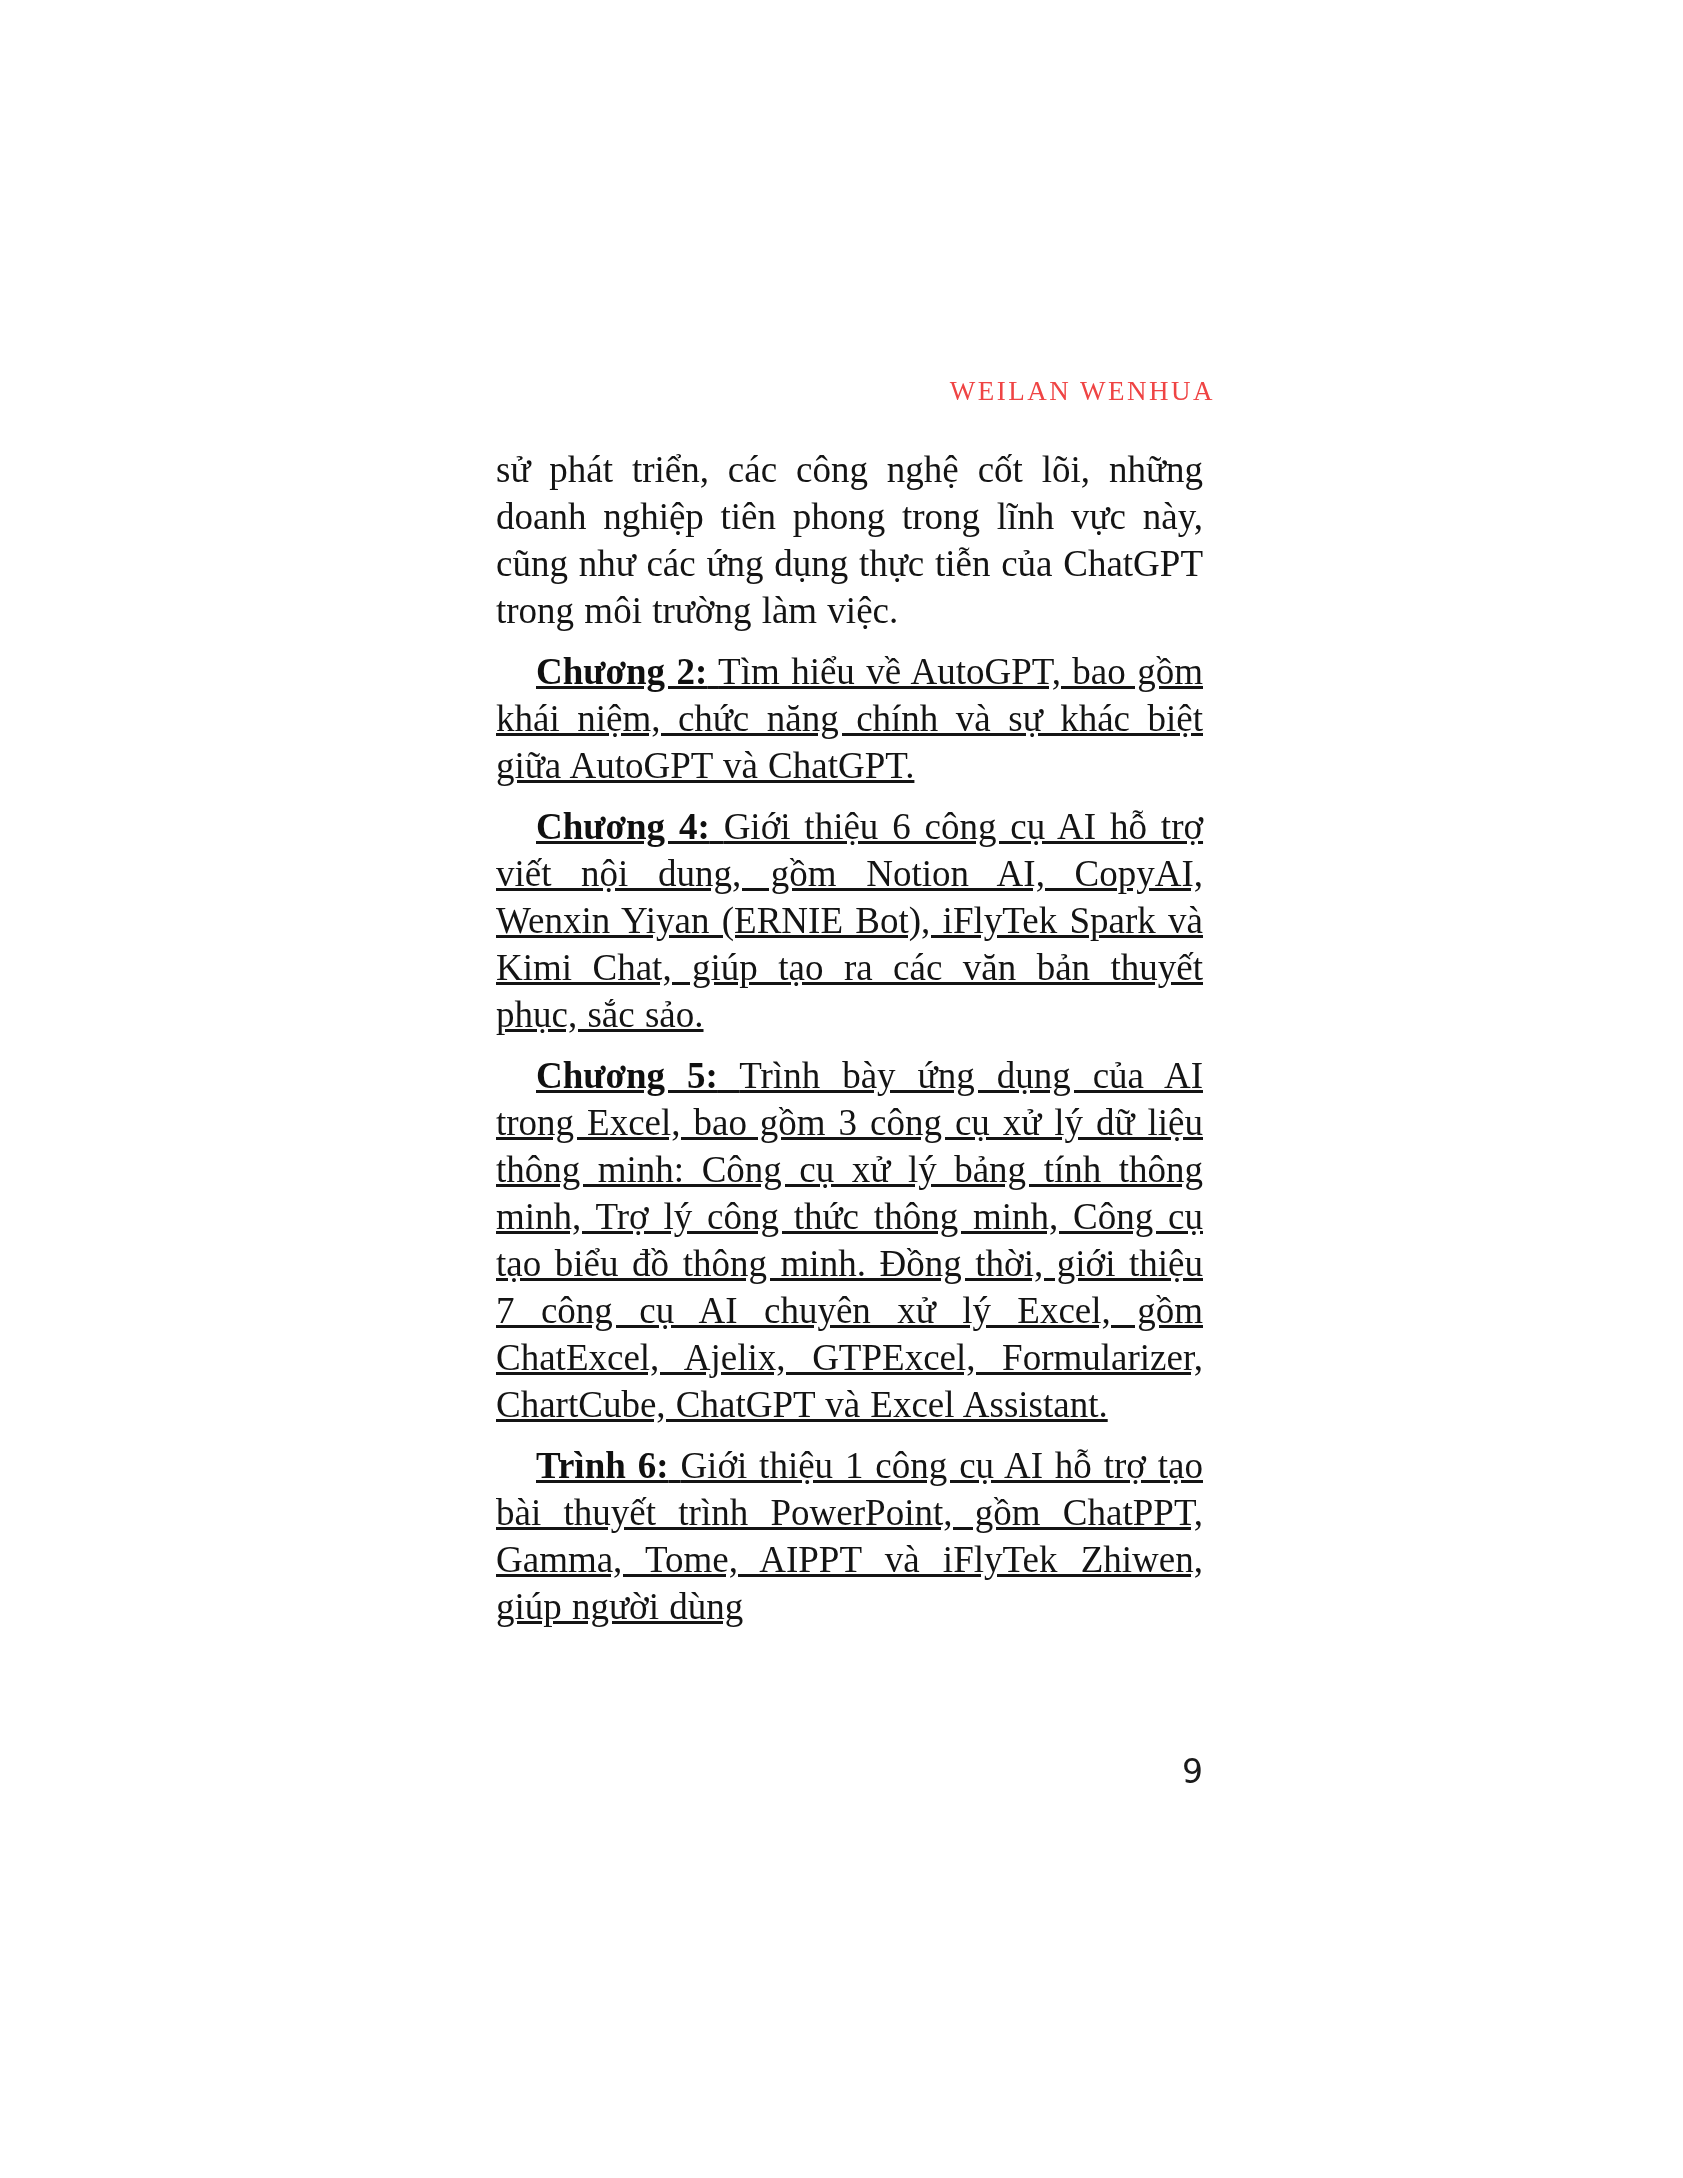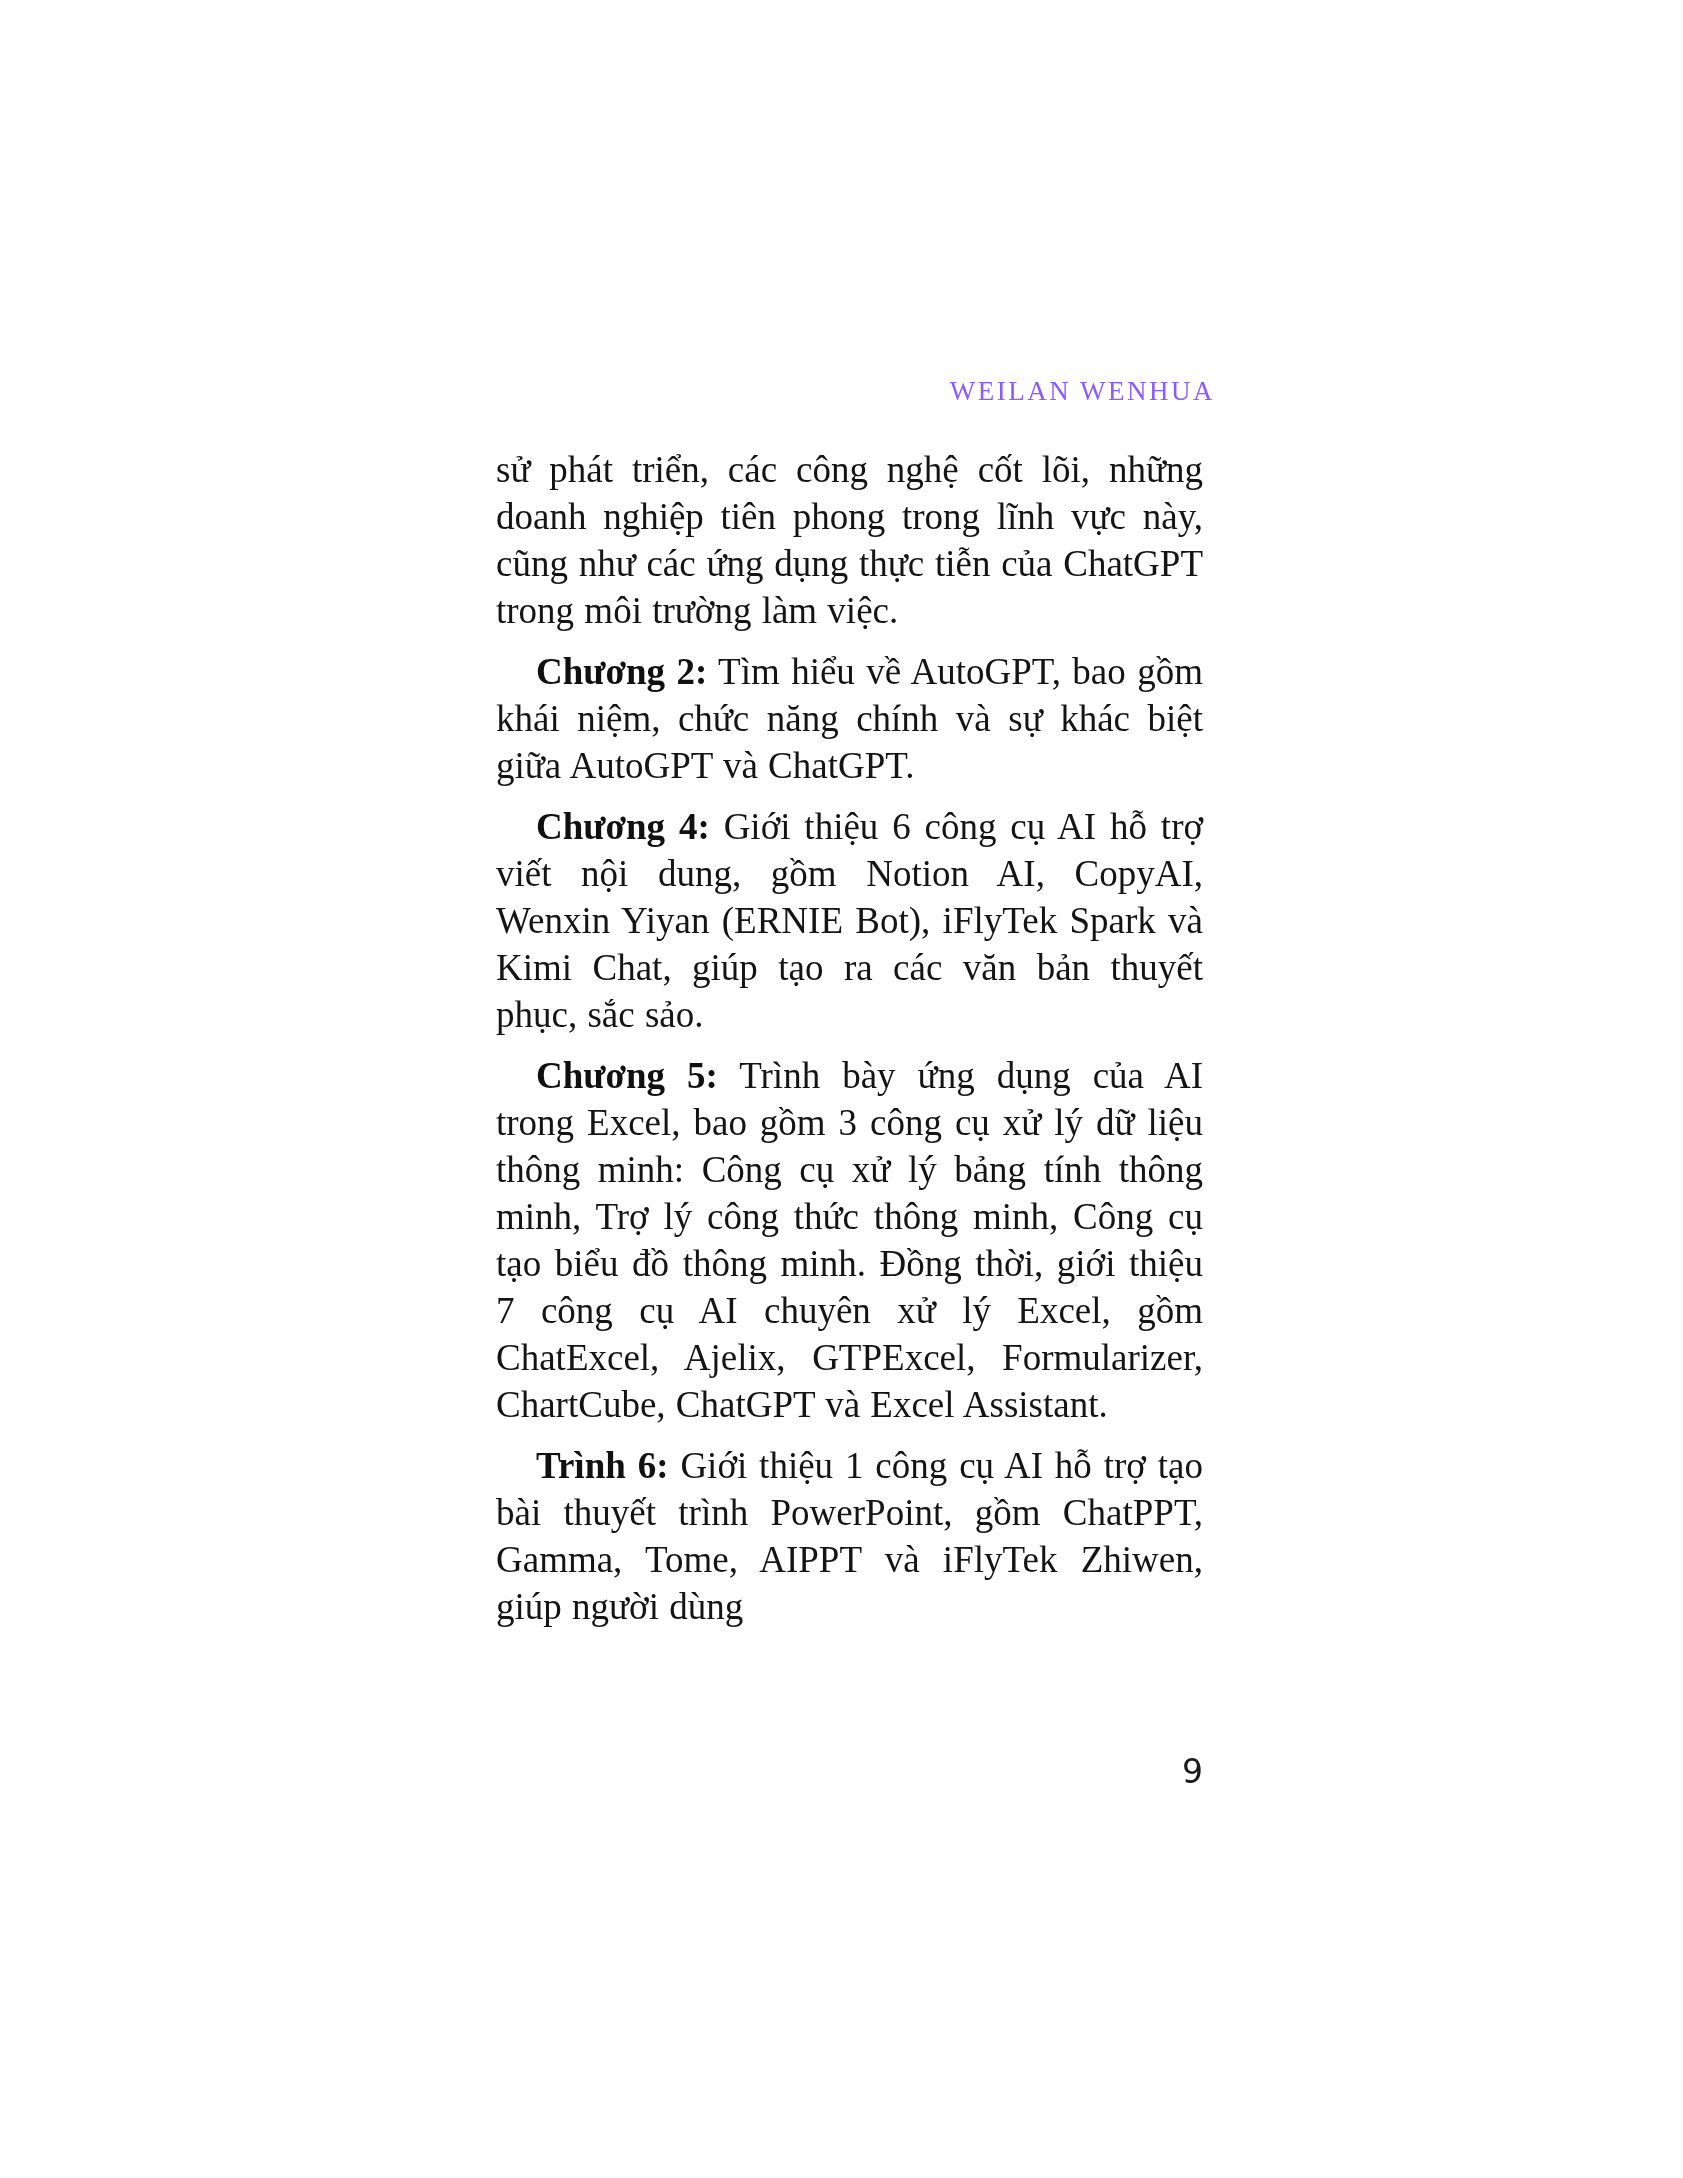--- a/index.html
+++ b/index.html
@@ -15,39 +15,40 @@
     overflow: hidden;
     font-family: "Liberation Serif", "DejaVu Serif", serif;
     color: #141414;
   }
   .running-header {
     position: absolute;
     top: 376px;
     right: 468px;
     font-size: 27px;
     letter-spacing: 2.5px;
-    color: #8b5cf6;
+    color: #ef4444;
     white-space: nowrap;
   }
   .text-block {
     position: absolute;
     left: 492px;
     top: 446px;
     width: 711px;
     font-size: 37px;
     line-height: 47px;
     text-align: justify;
     text-align-last: left;
     word-spacing: 1px;
   }
   .para {
     margin: 0 0 14px 4px;
   }
   .para.indent {
     text-indent: 40px;
+    text-decoration: underline;
   }
   .chapter-label {
     font-weight: bold;
     color: #101010;
   }
   .page-number {
     position: absolute;
     top: 1752px;
     right: 480px;
     font-family: "DejaVu Sans", "Liberation Sans", sans-serif;

